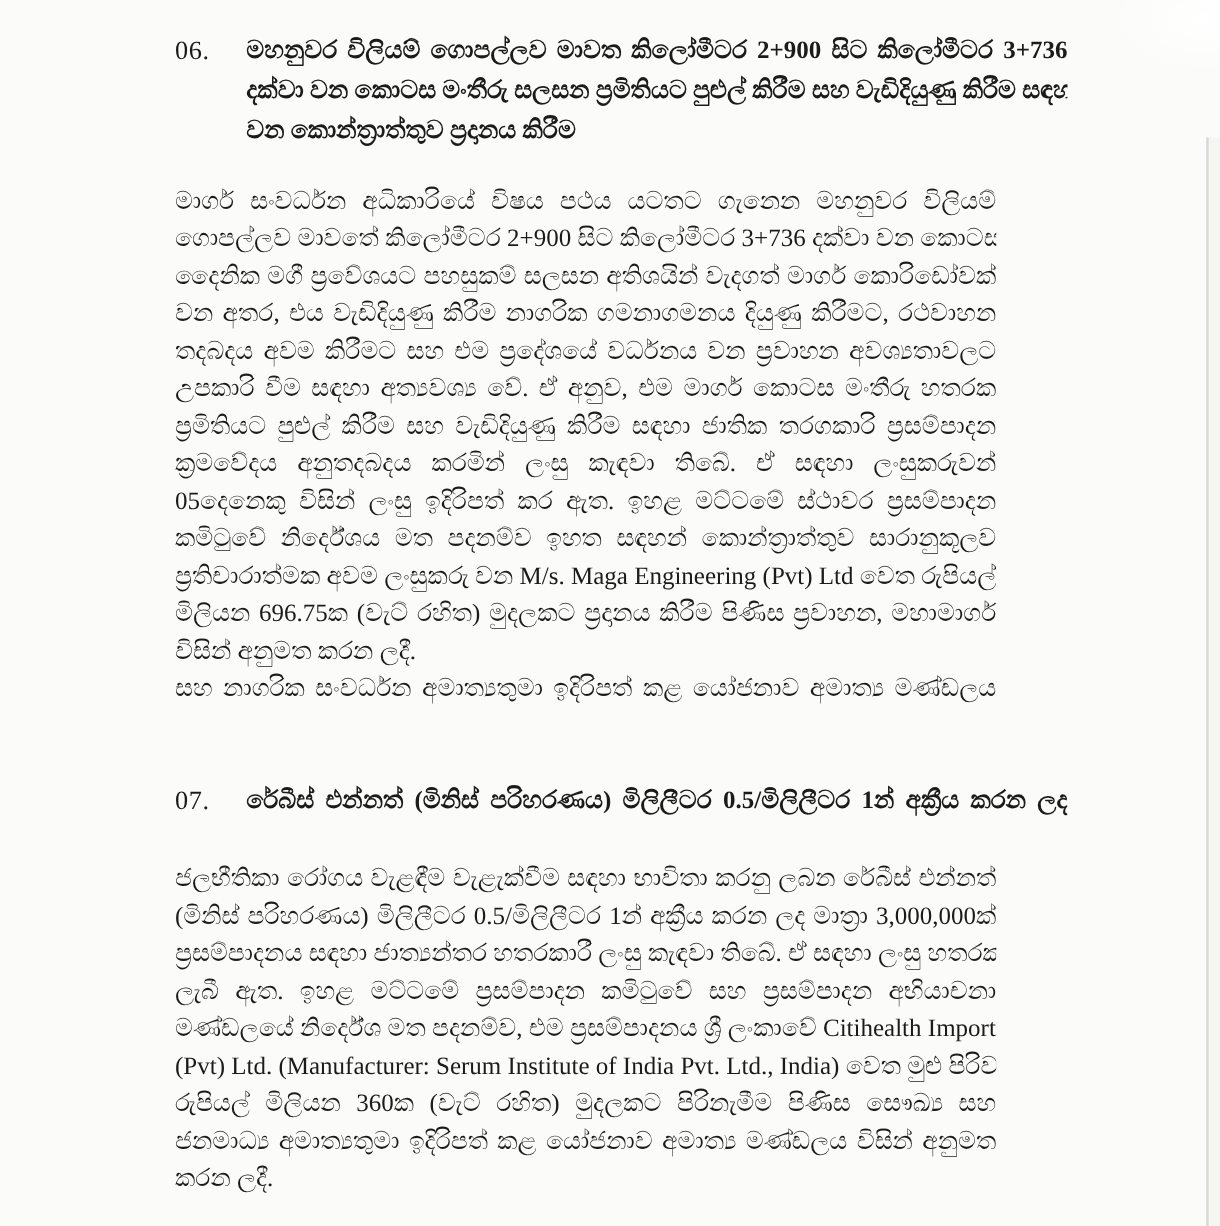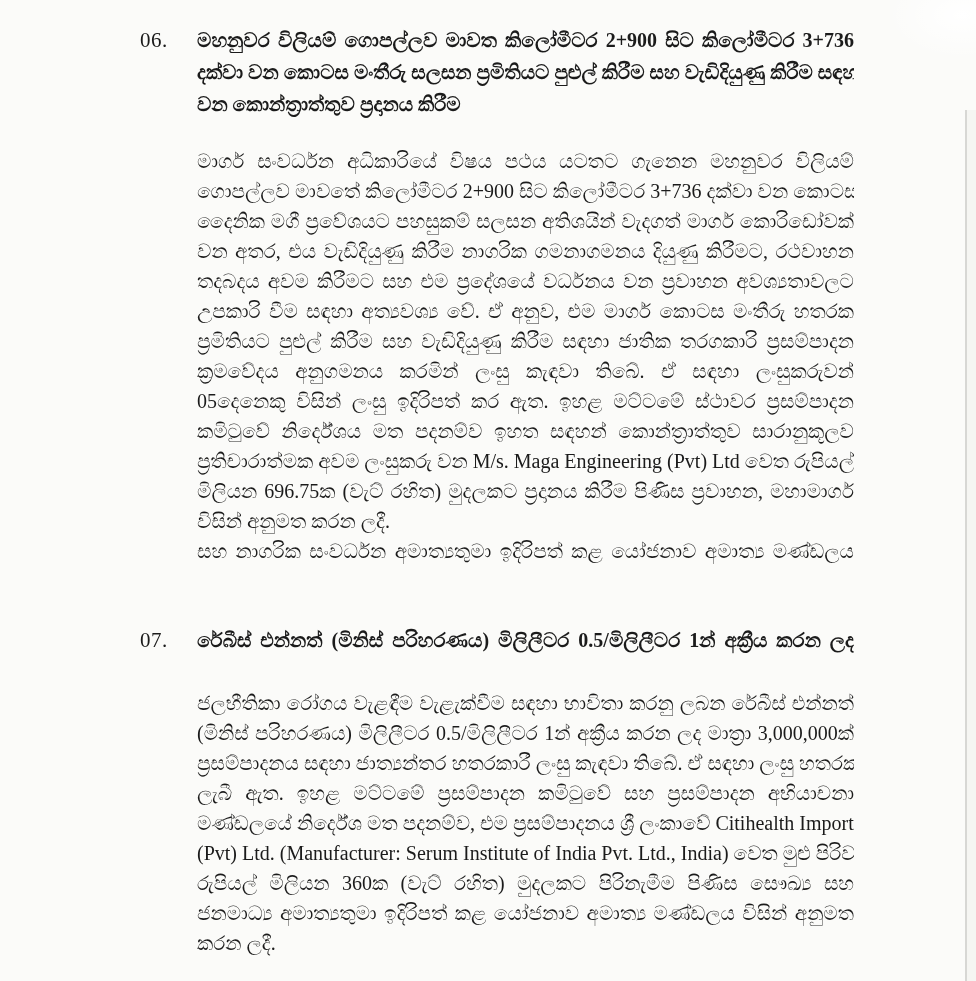--- a/index.html
+++ b/index.html
@@ -38,21 +38,20 @@
   }
   .heading .line {
     height: 32px;
     line-height: 32px;
     font-weight: bold;
     font-size: 20px;
     font-family: Liberation Serif, serif;
   }
   .body-par {
     margin-top: 26px;
-    margin-left: 57px;
     width: 657px;
   }
   .line {
     display: block;
     height: 30px;
     line-height: 30px;
     font-size: 20px;
     overflow: hidden;
     text-align: justify;
     text-align-last: justify;
@@ -106,21 +105,21 @@
       </h2>
     </div>
     <div class="body-par">
       <span class="line">මාර්ග සංවර්ධන අධිකාරියේ විෂය පථය යටතට ගැනෙන මහනුවර විලියම්</span>
       <span class="line">ගොපල්ලව මාවතේ කිලෝමීටර 2+900 සිට කිලෝමීටර 3+736 දක්වා වන කොටස</span>
       <span class="line">දෛනික මගී ප්‍රවේශයට පහසුකම් සලසන අතිශයින් වැදගත් මාර්ග කොරිඩෝවක්</span>
       <span class="line">වන අතර, එය වැඩිදියුණු කිරීම නාගරික ගමනාගමනය දියුණු කිරීමට, රථවාහන</span>
       <span class="line">තදබදය අවම කිරීමට සහ එම ප්‍රදේශයේ වර්ධනය වන ප්‍රවාහන අවශ්‍යතාවලට</span>
       <span class="line">උපකාරි වීම සඳහා අත්‍යවශ්‍ය වේ. ඒ අනුව, එම මාර්ග කොටස මංතීරු හතරක</span>
       <span class="line">ප්‍රමිතියට පුළුල් කිරීම සහ වැඩිදියුණු කිරීම සඳහා ජාතික තරගකාරි ප්‍රසම්පාදන</span>
-      <span class="line">ක්‍රමවේදය අනුගමනය කරමින් ලංසු කැඳවා තිබේ. ඒ සඳහා ලංසුකරුවන්</span>
+      <span class="line">ක්‍රමවේදය අනුතදබදය කරමින් ලංසු කැඳවා තිබේ. ඒ සඳහා ලංසුකරුවන්</span>
       <span class="line">05දෙනෙකු විසින් ලංසු ඉදිරිපත් කර ඇත. ඉහළ මට්ටමේ ස්ථාවර ප්‍රසම්පාදන</span>
       <span class="line">කමිටුවේ නිර්දේශය මත පදනම්ව ඉහත සඳහන් කොන්ත්‍රාත්තුව සාරානුකූලව</span>
       <span class="line">ප්‍රතිචාරාත්මක අවම ලංසුකරු වන M/s. Maga Engineering (Pvt) Ltd වෙත රුපියල්</span>
       <span class="line">මිලියන 696.75ක (වැට් රහිත) මුදලකට ප්‍රදානය කිරීම පිණිස ප්‍රවාහන, මහාමාර්ග</span>
       <span class="line last">විසින් අනුමත කරන ලදී.</span>
       <span class="line">සහ නාගරික සංවර්ධන අමාත්‍යතුමා ඉදිරිපත් කළ යෝජනාව අමාත්‍ය මණ්ඩලය</span>
     </div>
   </section>
 
   <section class="item" style="top: 624px;">

